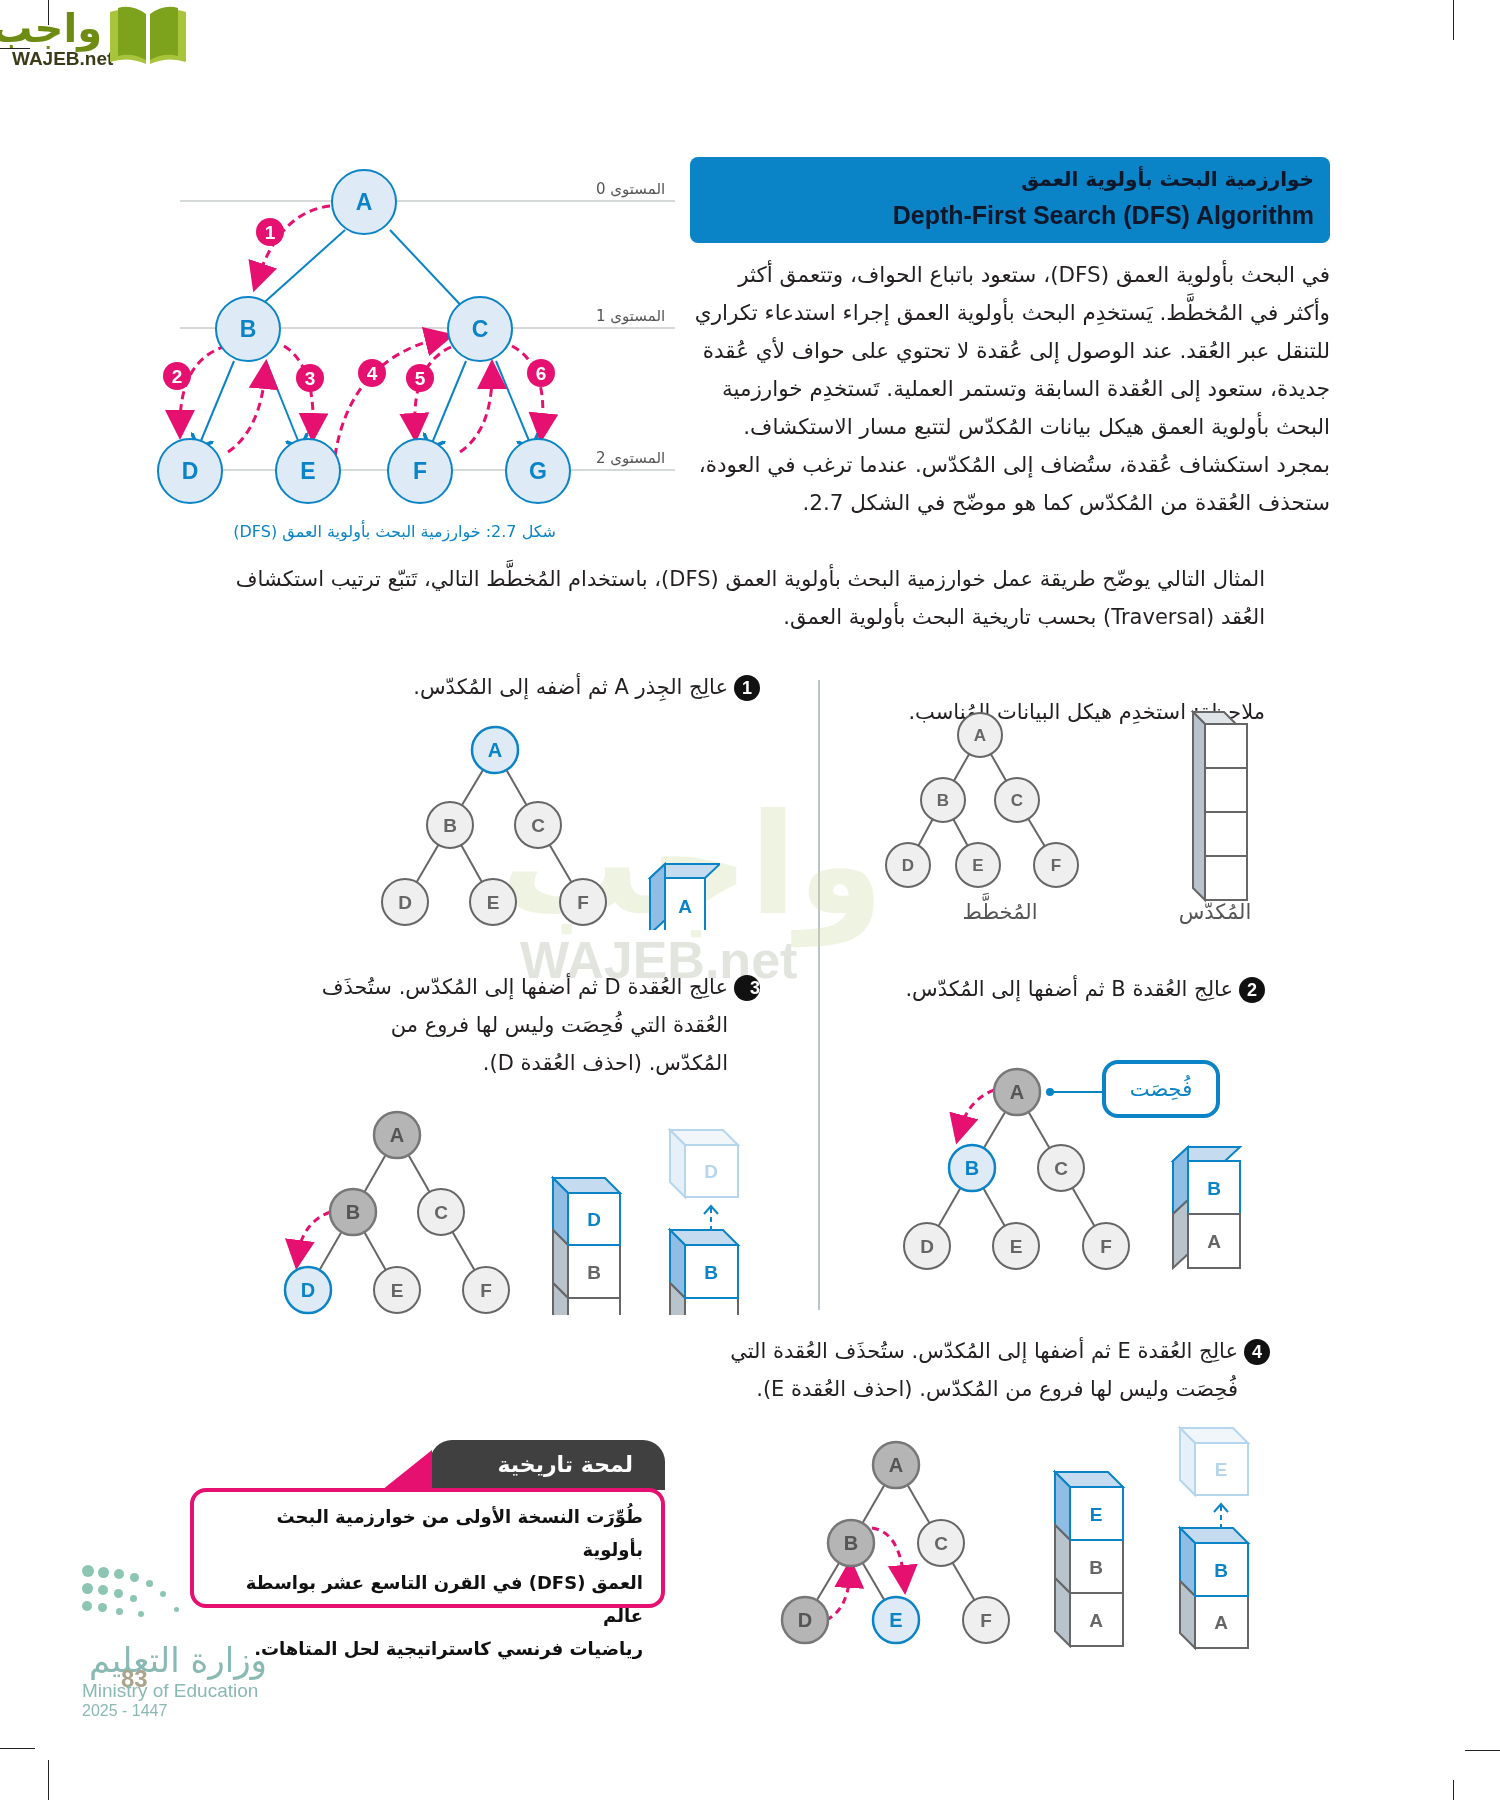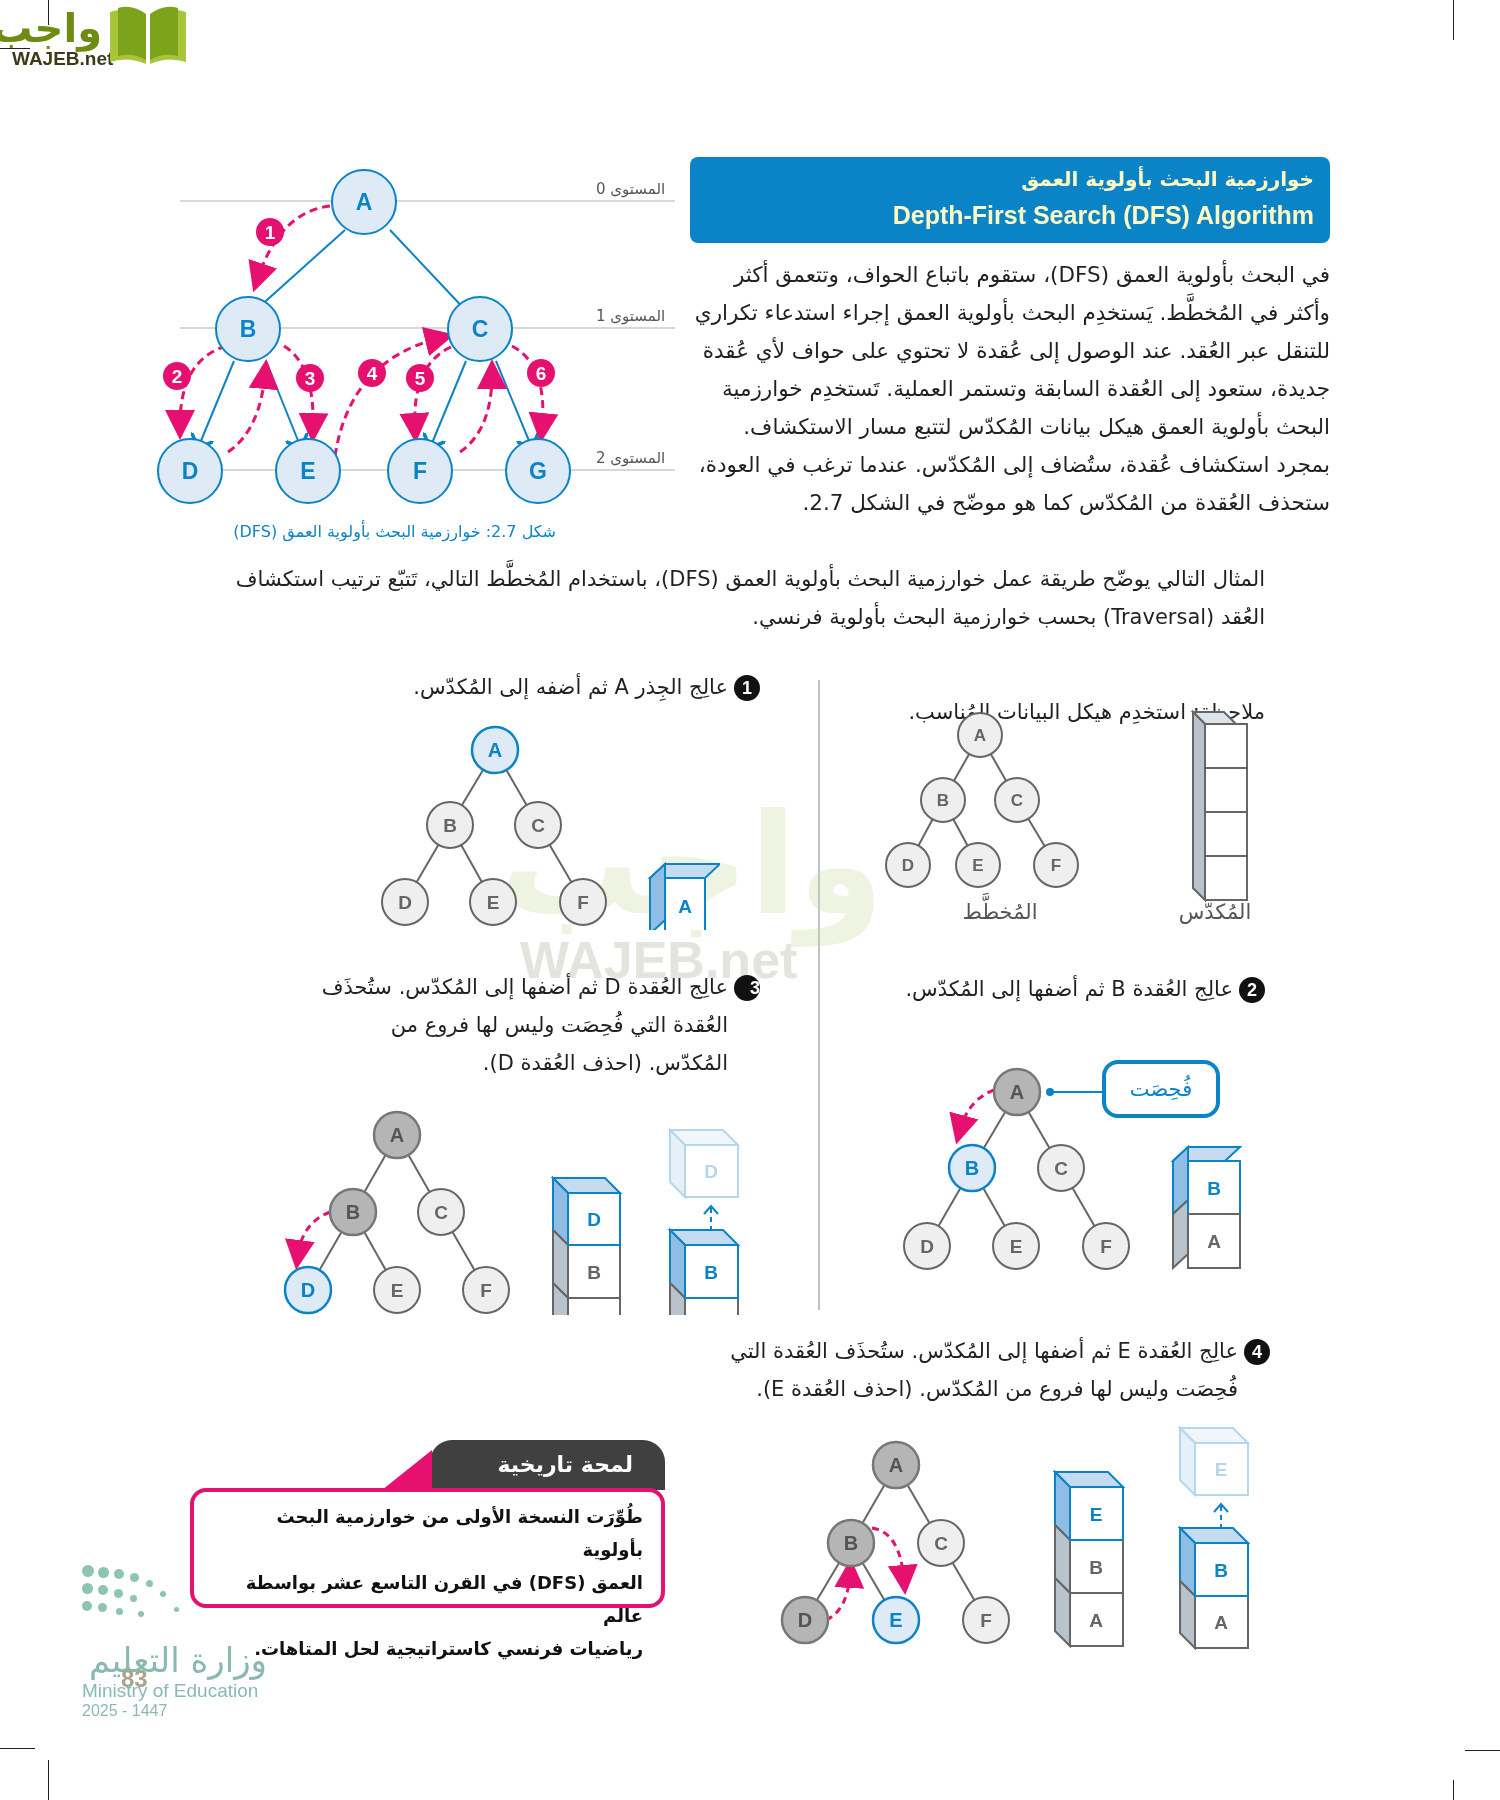--- a/index.html
+++ b/index.html
@@ -4,21 +4,21 @@
 <style>
   html,body{margin:0;padding:0;background:#fff;}
   body{width:1500px;height:1800px;position:relative;overflow:hidden;font-family:"DejaVu Sans",sans-serif;color:#231f20;}
   .abs{position:absolute;}
   .rtl{direction:rtl;text-align:right;}
   .crop{position:absolute;background:#222;}
   
   .logo-ar{font-family:"DejaVu Sans",sans-serif;font-weight:bold;color:#6e8c12;font-size:40px;line-height:40px;}
   .logo-en{font-family:"Liberation Sans",sans-serif;font-weight:bold;color:#3b3b1a;font-size:19px;}
   
-  .banner{position:absolute;left:690px;top:157px;width:640px;height:86px;background:#0a83c7;border-radius:8px;color:#fef9c3;}
+  .banner{position:absolute;left:690px;top:157px;width:640px;height:86px;background:#0a83c7;border-radius:8px;color:#0f172a;}
   .banner .ar{position:absolute;right:16px;top:10px;font-size:20px;font-weight:bold;direction:rtl;}
   .banner .en{position:absolute;right:16px;top:44px;font-family:"Liberation Sans",sans-serif;font-size:25px;font-weight:bold;}
   .para{font-size:21.5px;line-height:38px;}
   .caption{color:#0a83c7;font-size:16px;}
   .level-label{font-size:15px;color:#555;direction:rtl;}
   .step-num{display:inline-block;width:26px;height:26px;border-radius:50%;background:#111;color:#fff;font-size:18px;font-weight:bold;text-align:center;line-height:26px;font-family:"Liberation Sans",sans-serif;margin-left:6px;vertical-align:middle;}
   .step-text{font-size:21px;line-height:38px;}
   .divider{position:absolute;background:#bcc3c8;width:2px;}
   
   .hist-tab{position:absolute;left:430px;top:1440px;width:235px;height:50px;background:#404040;border-radius:22px 22px 0 0;color:#fff;font-weight:bold;font-size:22px;direction:rtl;text-align:right;padding-right:32px;box-sizing:border-box;line-height:50px;}
@@ -52,21 +52,21 @@
   <path d="M12 4 Q26 0 40 10 L40 56 Q26 48 12 52 Z" fill="#7da31c"></path>
   <path d="M72 4 Q58 0 44 10 L44 56 Q58 48 72 52 Z" fill="#7da31c"></path>
 </svg>
 
 <div class="banner">
   <div class="ar">خوارزمية البحث بأولوية العمق</div>
   <div class="en">Depth-First Search (DFS) Algorithm</div>
 </div>
 
 <div class="abs rtl para" style="left:688px;top:256px;width:642px;">
-  <div>في البحث بأولوية العمق (DFS)، ستقوم باتباع الحواف، وتتعمق أكثر</div>
+  <div>في البحث بأولوية العمق (DFS)، ستعود باتباع الحواف، وتتعمق أكثر</div>
   <div>وأكثر في المُخطَّط. يَستخدِم البحث بأولوية العمق إجراء استدعاء تكراري</div>
   <div>للتنقل عبر العُقد. عند الوصول إلى عُقدة لا تحتوي على حواف لأي عُقدة</div>
   <div>جديدة، ستعود إلى العُقدة السابقة وتستمر العملية. تَستخدِم خوارزمية</div>
   <div>البحث بأولوية العمق هيكل بيانات المُكدّس لتتبع مسار الاستكشاف.</div>
   <div>بمجرد استكشاف عُقدة، ستُضاف إلى المُكدّس. عندما ترغب في العودة،</div>
   <div>ستحذف العُقدة من المُكدّس كما هو موضّح في الشكل 2.7.</div>
 </div>
 
 <div class="abs" style="left:150px;top:160px;width:530px;height:380px;">
   <svg width="530" height="360" style="position:absolute;left:0;top:0">
@@ -144,21 +144,21 @@
     </g>
   </svg>
   <div class="abs level-label" style="left:446px;top:20px">المستوى 0</div>
   <div class="abs level-label" style="left:446px;top:147px">المستوى 1</div>
   <div class="abs level-label" style="left:446px;top:289px">المستوى 2</div>
 </div>
 <div class="abs caption rtl" style="left:206px;top:522px;width:350px;">شكل 2.7: خوارزمية البحث بأولوية العمق (DFS)</div>
 
 <div class="abs rtl para" style="left:150px;top:560px;width:1115px;font-size:21px;">
   <div>المثال التالي يوضّح طريقة عمل خوارزمية البحث بأولوية العمق (DFS)، باستخدام المُخطَّط التالي، تَتبّع ترتيب استكشاف</div>
-  <div>العُقد (Traversal) بحسب خوارزمية البحث بأولوية فرنسي.</div>
+  <div>العُقد (Traversal) بحسب تاريخية البحث بأولوية العمق.</div>
 </div>
 <div class="abs rtl step-text" style="left:820px;top:645px;width:445px;margin-top:48px;">ملاحظة: استخدِم هيكل البيانات المُناسب.</div>
 
 <div class="divider" style="left:818px;top:680px;height:630px;"></div>
 
 <div class="wm" style="left:500px;top:800px;">
   <div style="font-size:140px;font-weight:bold;color:#c9d69a;line-height:130px;direction:rtl;">واجب</div>
   <div style="font-family:'Liberation Sans',sans-serif;font-size:52px;font-weight:bold;color:#9aa08a;margin-left:20px;">WAJEB.net</div>
 </div>
 

